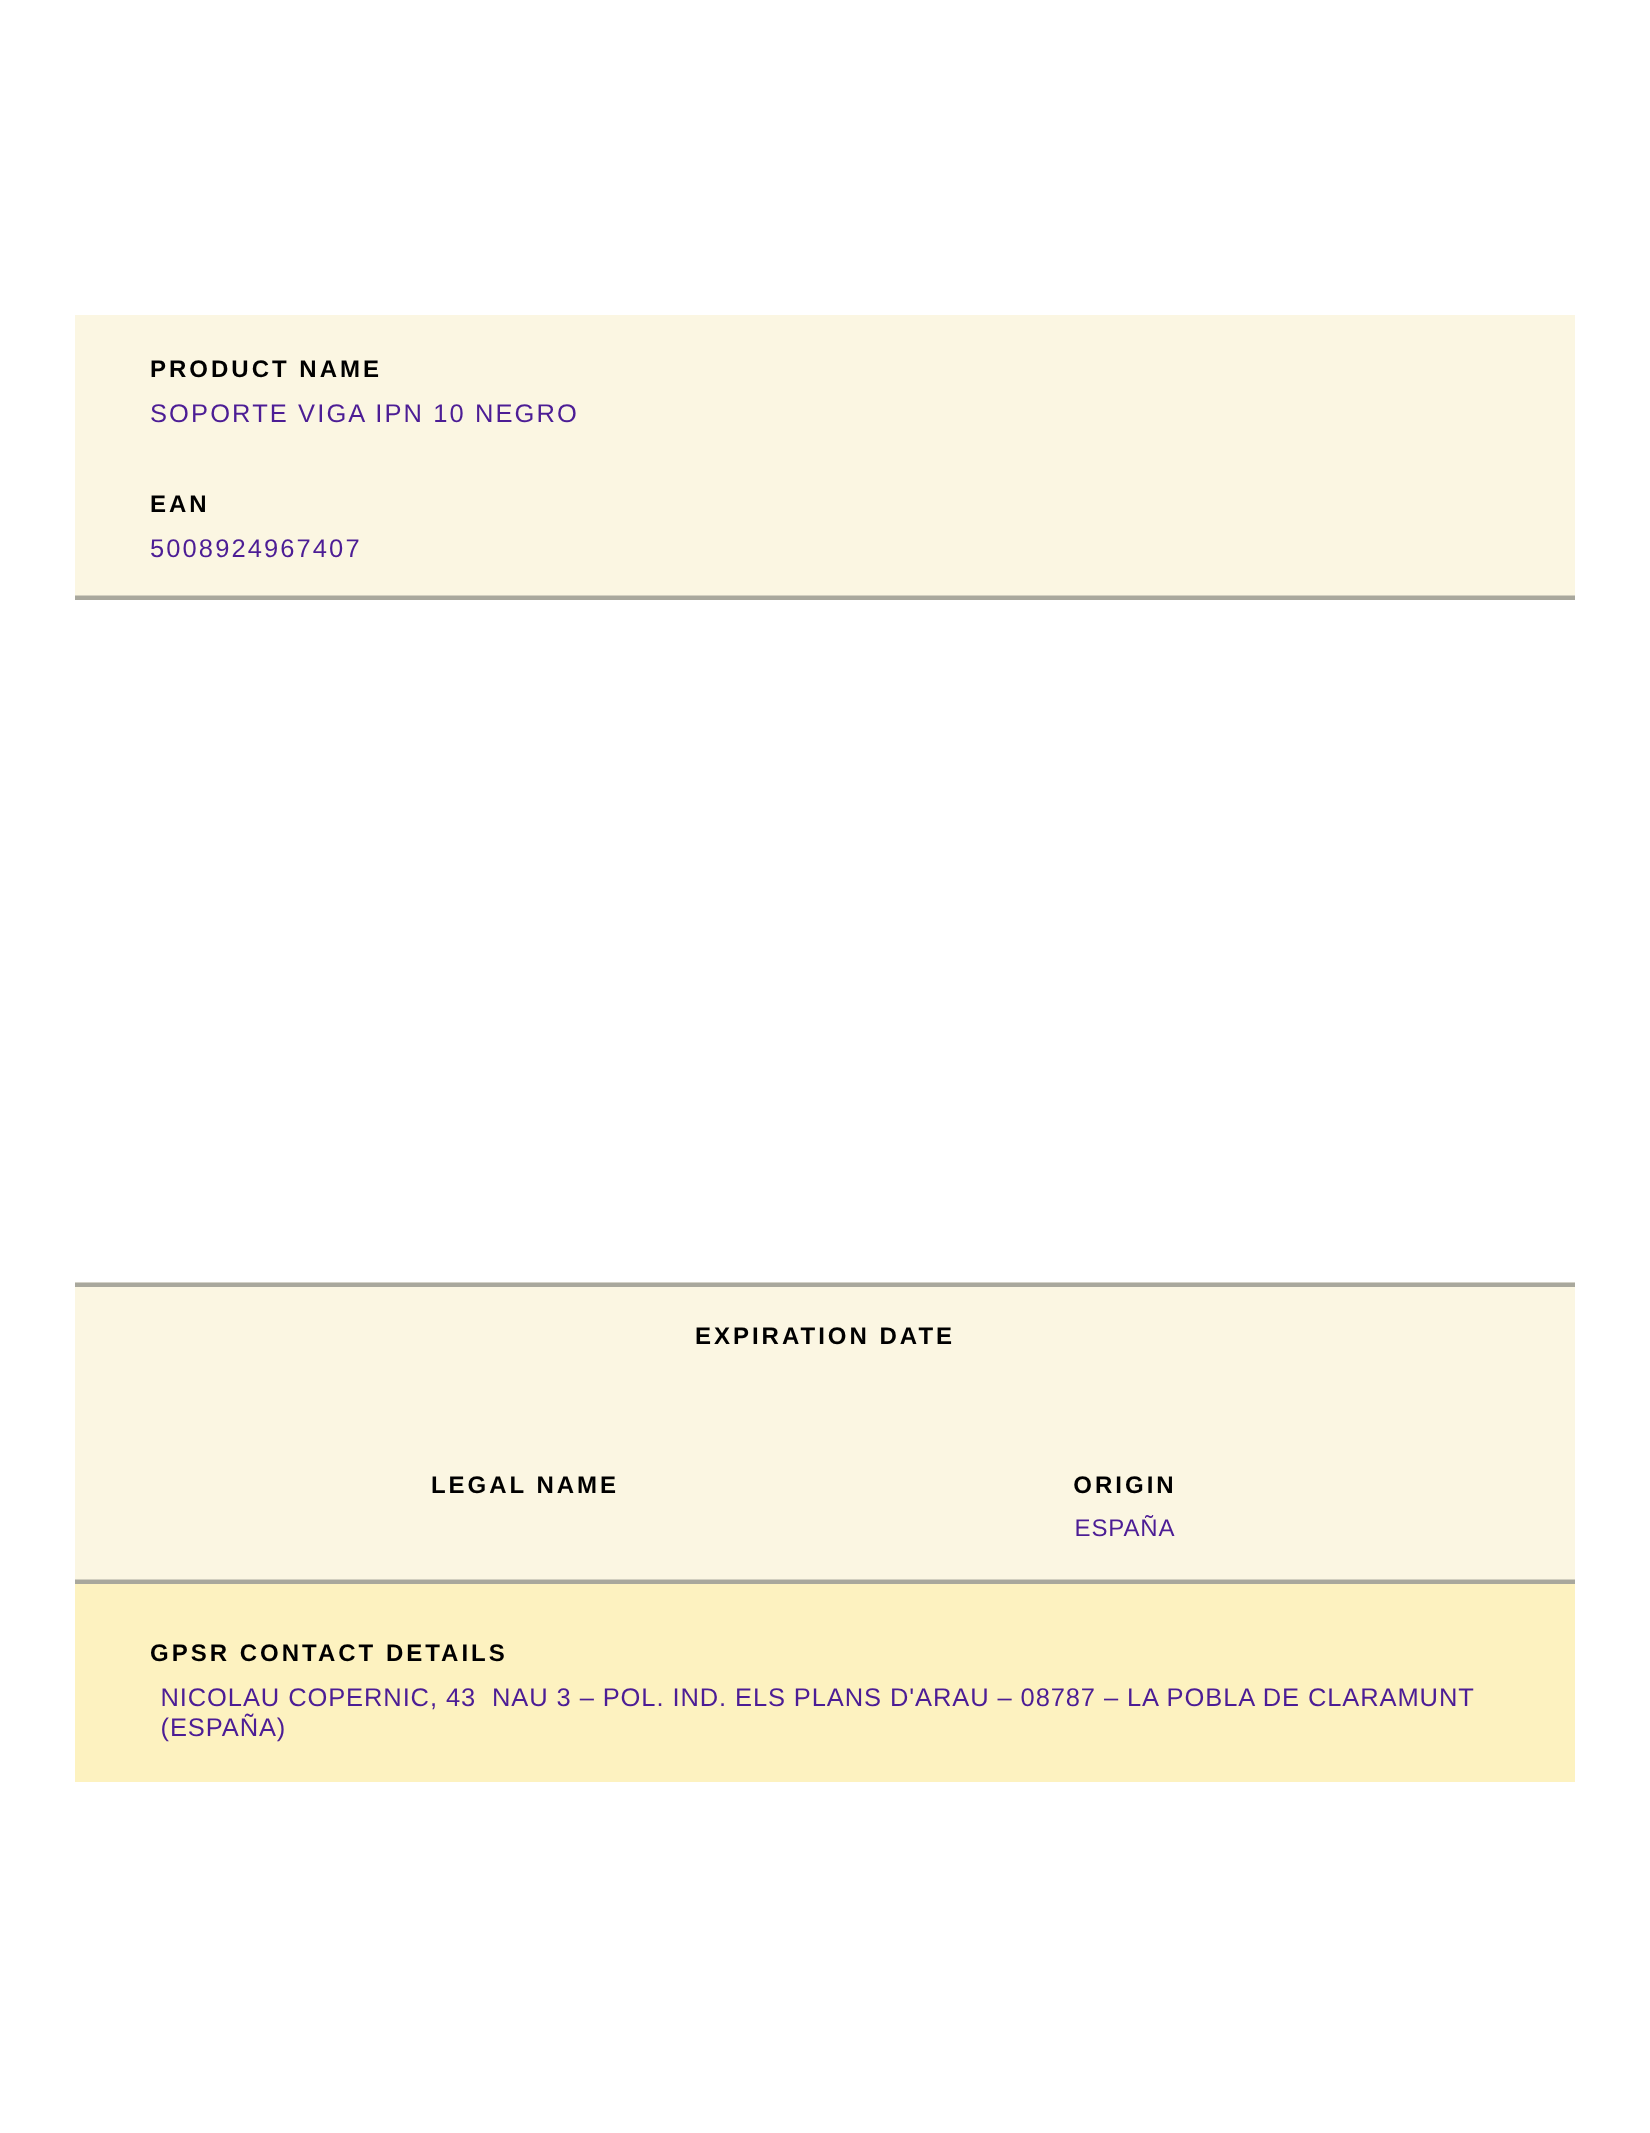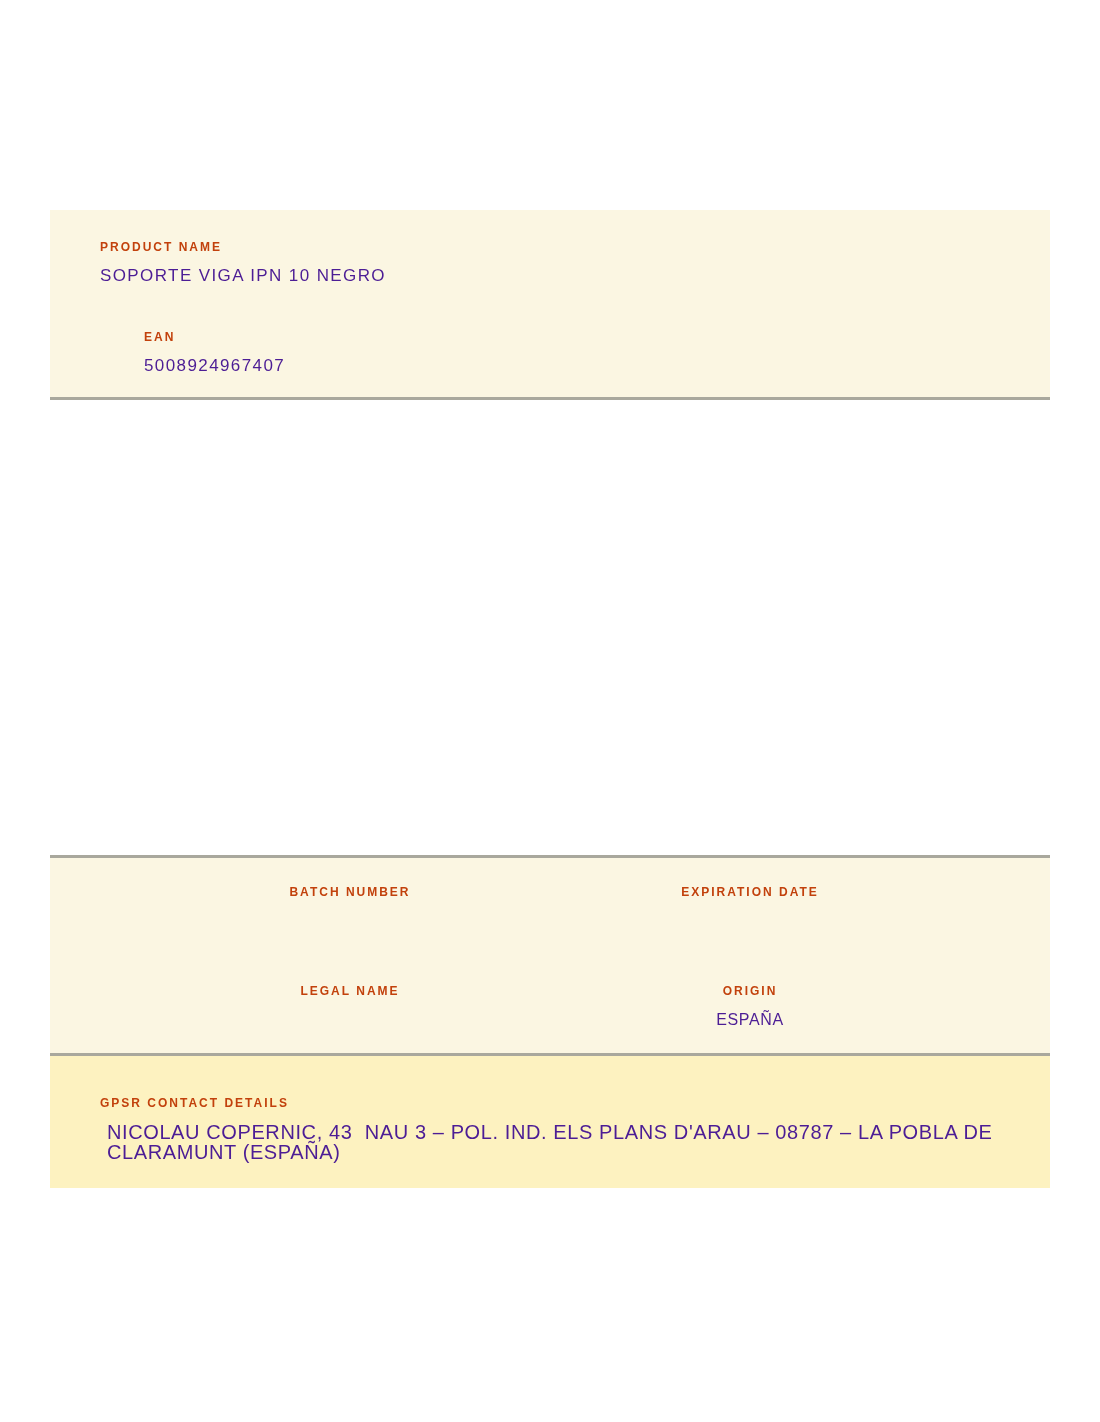--- a/index.html
+++ b/index.html
@@ -37,57 +37,56 @@
     border-bottom: 3px solid #a9a89d;
     padding: 24px 100px 0 100px;
   }
   .gpsr-card {
     top: 1056px;
     height: 132px;
     background: #fdf2c0;
     padding: 37px 48px 0 50px;
   }
   .label {
-    font-size: 12px;
+    font-size: 16px;
     font-weight: bold;
     letter-spacing: 2px;
-    color: #c2410c;
+    color: #000000;
     line-height: 20px;
   }
   .value {
     font-size: 17px;
     font-weight: normal;
     letter-spacing: 1.4px;
     color: #4c1d95;
     line-height: 20px;
     margin-top: 9px;
   }
   .field + .field {
     margin-top: 41px;
-    margin-left: 44px;
   }
   .grid-row {
     display: flex;
   }
   .grid-row .col {
     flex: 1 1 50%;
     text-align: center;
   }
   .row-top {
     margin-bottom: 50px;
   }
   .row-top .value {
     min-height: 20px;
   }
   .batch-card .value {
     font-size: 16px;
     letter-spacing: 0.6px;
   }
   .gpsr-card .value.address {
-    font-size: 20px;
+    font-size: 17px;
     letter-spacing: 0.6px;
     padding-left: 7px;
     white-space: pre-wrap;
   }
 </style>
 </head>
 <body>
 
 <div class="page">
 
@@ -98,24 +97,20 @@
     </div>
     <div class="field">
       <div class="label">EAN</div>
       <div class="value">5008924967407</div>
     </div>
   </section>
 
   <section class="card batch-card">
     <div class="grid-row row-top">
       <div class="col">
-        <div class="label">BATCH NUMBER</div>
-        <div class="value"></div>
-      </div>
-      <div class="col">
         <div class="label">EXPIRATION DATE</div>
         <div class="value"></div>
       </div>
     </div>
     <div class="grid-row row-bottom">
       <div class="col">
         <div class="label">LEGAL NAME</div>
       </div>
       <div class="col">
         <div class="label">ORIGIN</div>

